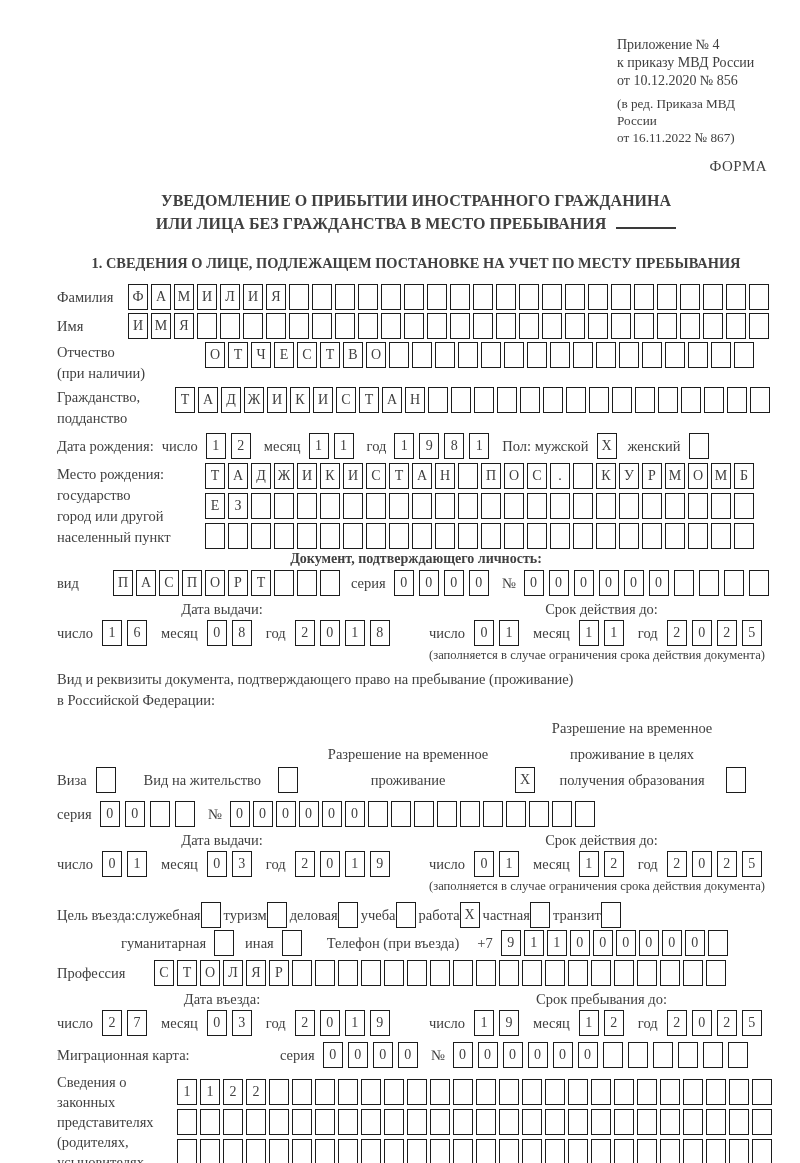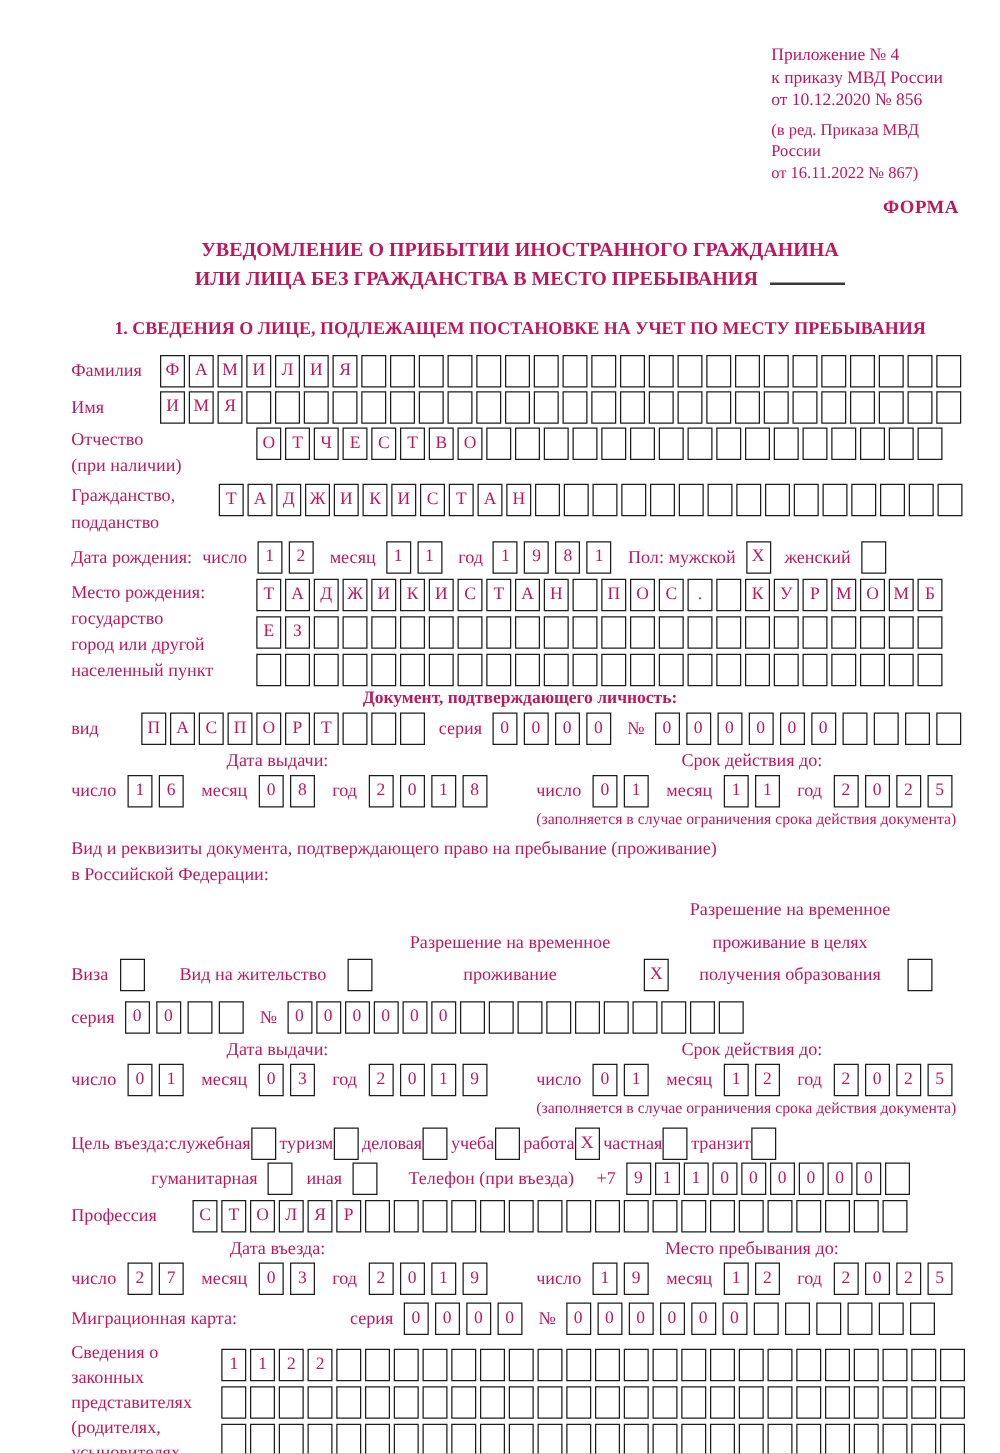--- a/index.html
+++ b/index.html
@@ -1,25 +1,25 @@
 <!DOCTYPE html>
 <html><head>
 <meta charset="utf-8">
 <style>
   html,body { margin:0; padding:0; background:#888; }
   .page {
     position:relative; width:800px; height:1163px; margin:0 auto;
-    background:#fff; color:#be185d; box-sizing:border-box;
+    background:#fff; color:#404040; box-sizing:border-box;
     padding:36px 25px 0 57px; overflow:hidden;
     font-family:"Liberation Serif","DejaVu Serif",serif; font-size:14.5px;
   }
   .annex { margin-left:560px; font-size:14px; line-height:18px; }
   .annex .small { font-size:13.2px; line-height:17px; }
   .annex .gap { margin-top:5px; }
-  .forma { text-align:right; font-weight:bold; font-size:15px; margin:12px 8px 0 0; letter-spacing:.4px; }
+  .forma { text-align:right; font-weight:normal; font-size:15px; margin:12px 8px 0 0; letter-spacing:.4px; }
   .title { text-align:center; font-weight:bold; font-size:16px; line-height:23px; margin-top:14px; }
   .title-underline { display:inline-block; width:60px; border-bottom:2px solid #3a3a3a; margin-left:10px; height:1px; }
   .sec-head { font-weight:bold; font-size:14.4px; margin-top:20px; text-align:center; white-space:nowrap; }
 
   .row { display:flex; align-items:flex-start; margin-top:3px; }
   .row > span { line-height:26px; }
   .mt12 { margin-top:12px; } .mt8 { margin-top:8px; } .mt6 { margin-top:6px; } .mt4 { margin-top:4px;align-items:center; } .mt2 { margin-top:2px; }
   .g6 { gap:0; } .g8 { gap:8px; }
 
   .lbl { flex:none; }
@@ -625,21 +625,21 @@
         <span>год</span>
         <span class="boxes sp">
             <span class="bx">2</span>
             <span class="bx">0</span>
             <span class="bx">1</span>
             <span class="bx">9</span>
           </span>
       </div>
     </div>
     <div class="dp-right">
-      <div class="dp-head">Место пребывания до:</div>
+      <div class="dp-head">Срок пребывания до:</div>
       <div class="dp-row">
         <span>число</span>
         <span class="boxes sp">
             <span class="bx">1</span>
             <span class="bx">9</span>
           </span>
         <span>месяц</span>
         <span class="boxes sp">
             <span class="bx">1</span>
             <span class="bx">2</span>

